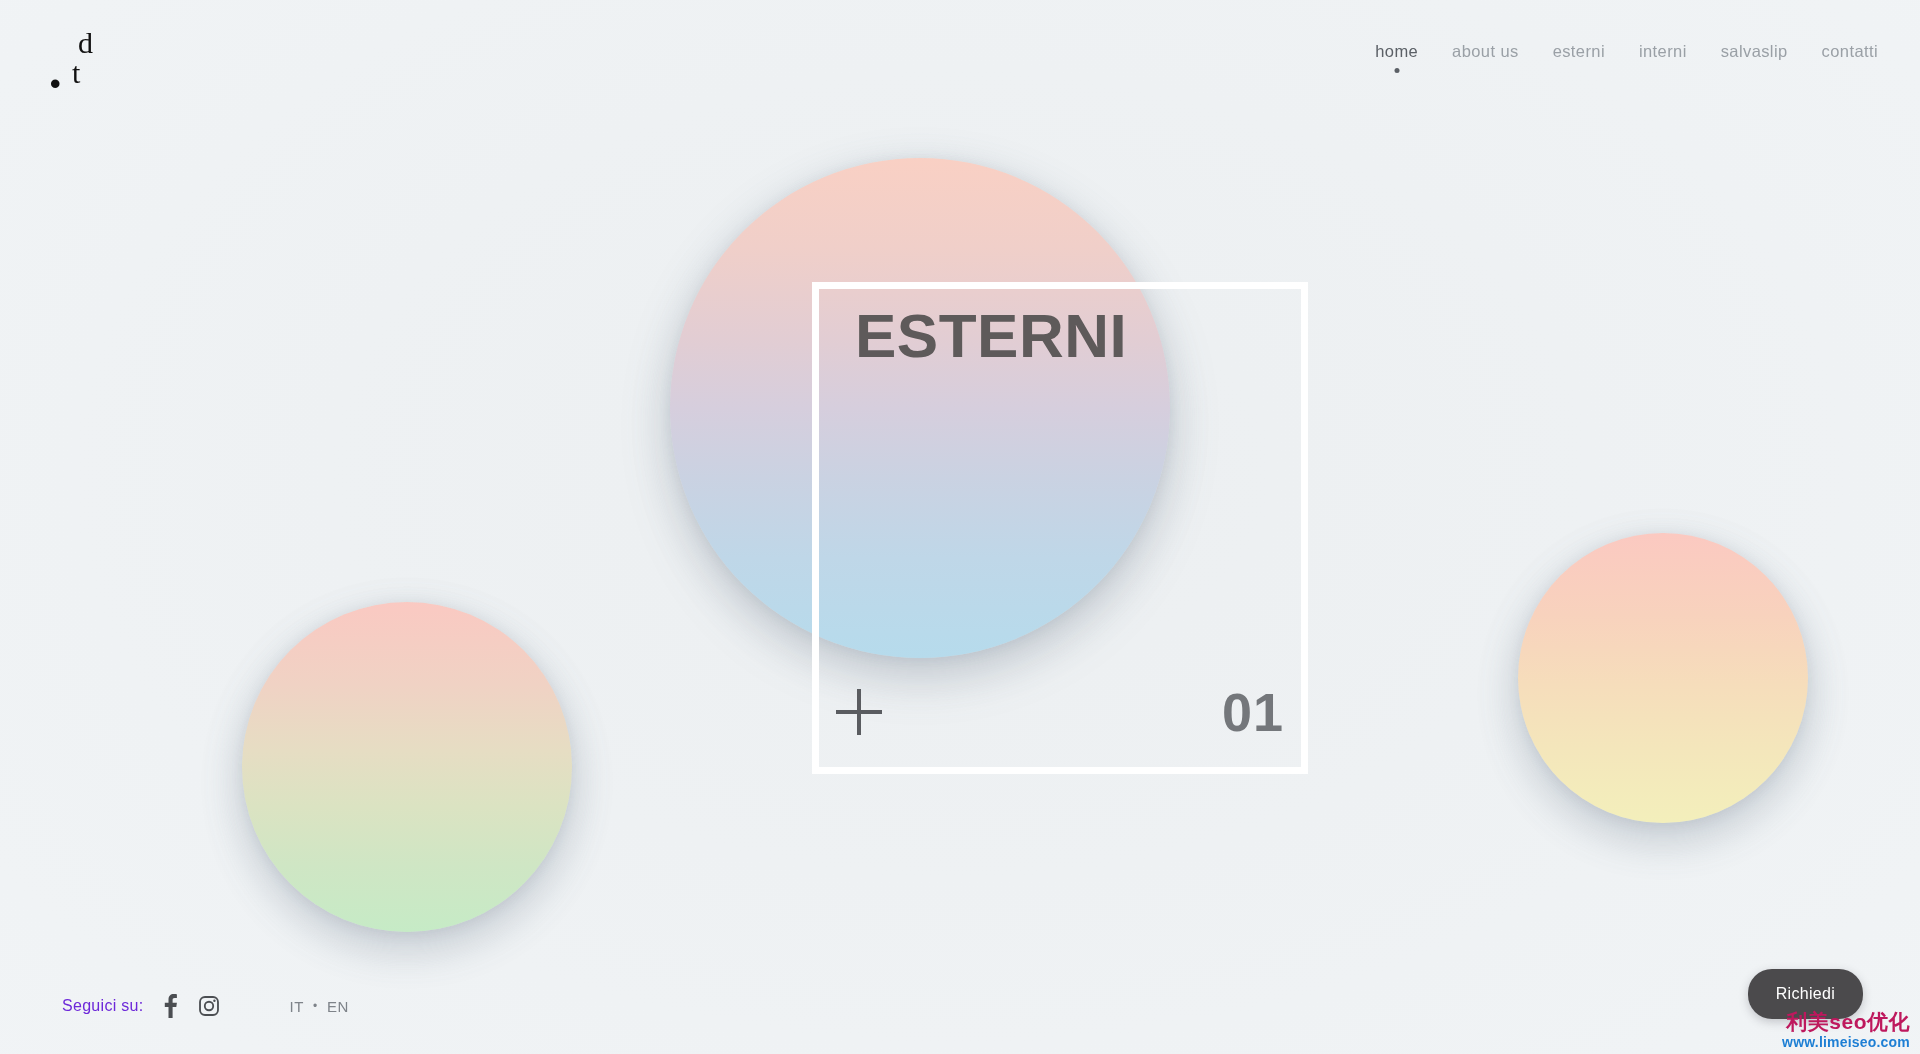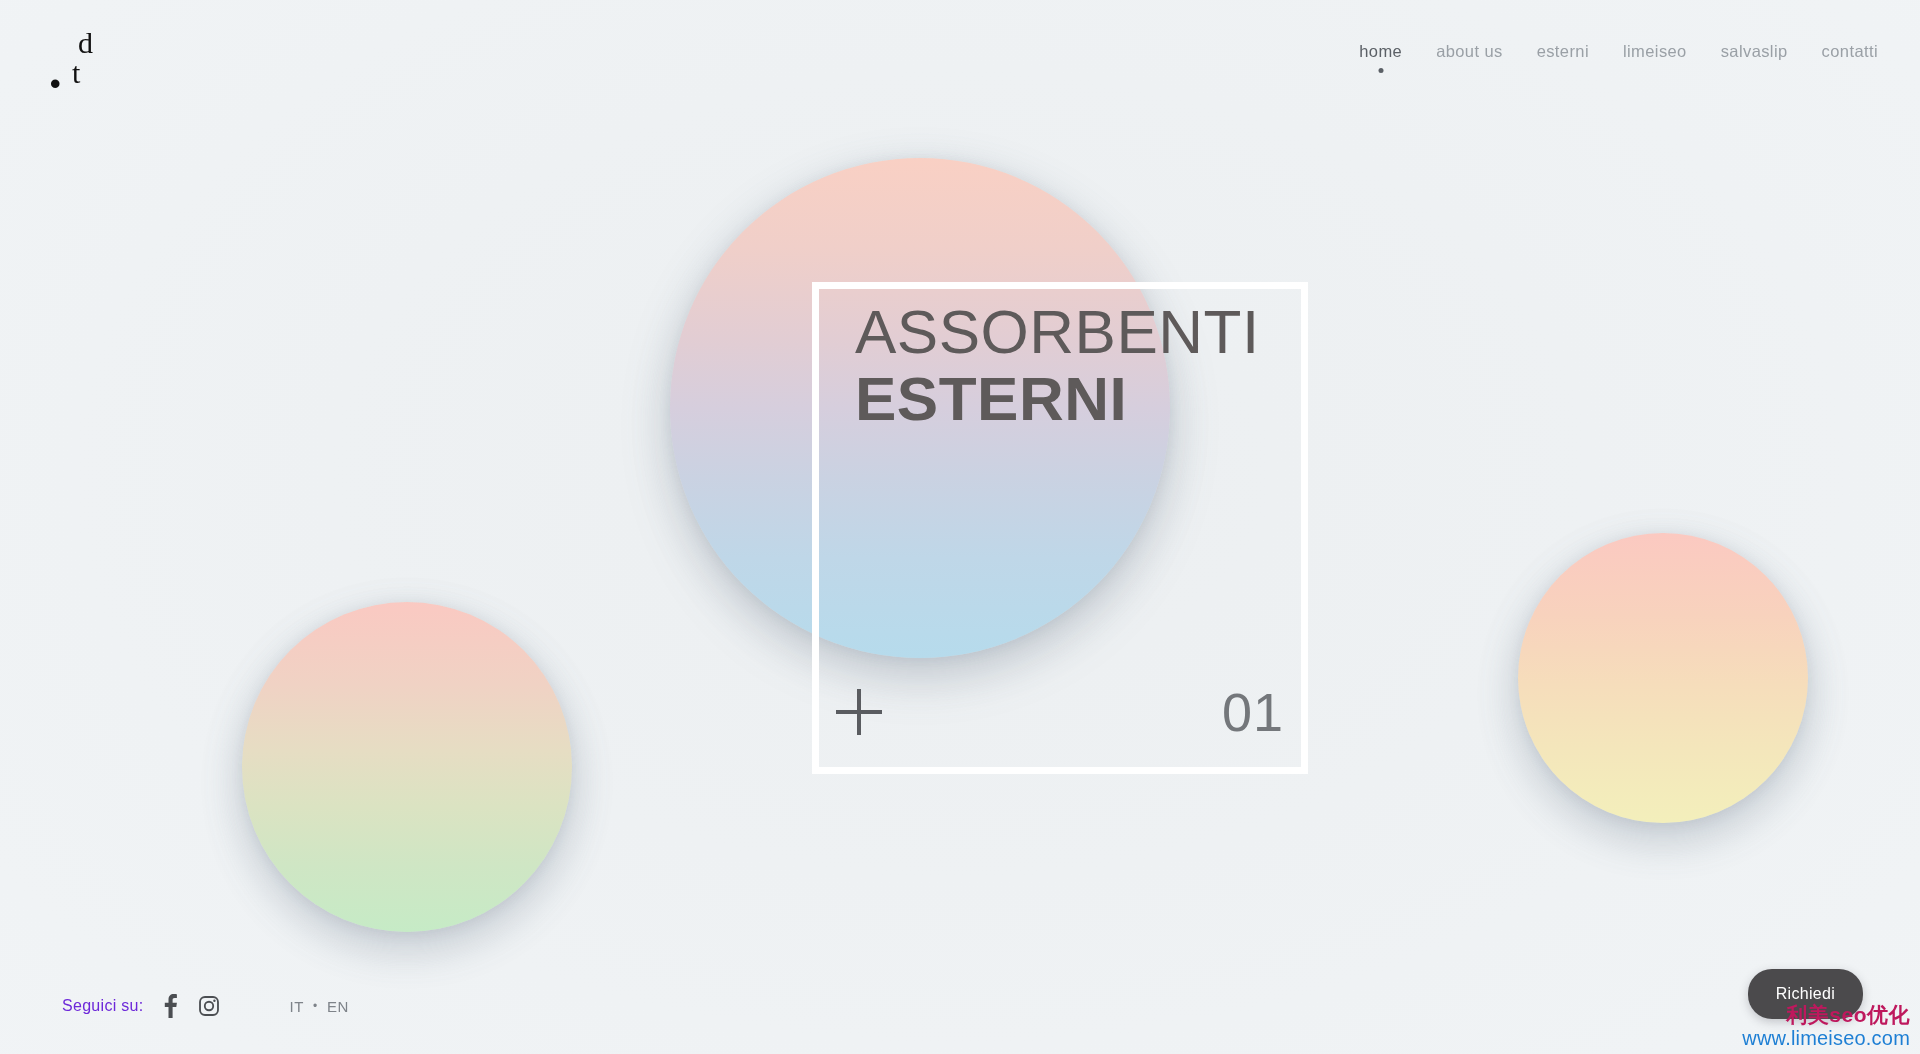--- a/index.html
+++ b/index.html
@@ -176,21 +176,21 @@
   .plus-btn::before {
     left:0; top:50%; transform:translateY(-50%);
     width:46px; height:4px;
   }
   .plus-btn::after {
     top:0; left:50%; transform:translateX(-50%);
     height:46px; width:4px;
   }
   .slide-num {
     font-size:54px;
-    font-weight:400;
+    font-weight:700;
     color:#74777b;
     letter-spacing:1px;
     line-height:1;
   }
 
   
   .footer {
     position:absolute;
     left:0; right:0; bottom:0; height:110px;
     z-index:40;
@@ -248,56 +248,55 @@
     line-height:1.15;
     user-select:none;
   }
   .wm-top {
     font-size:21px;
     font-weight:700;
     color:#be185d;
     letter-spacing:0.5px;
   }
   .wm-bot {
-    font-size:20px;
-    font-weight:400;
+    font-size:14px;
+    font-weight:700;
     color:#1e7fd4;
     letter-spacing:0.2px;
   }
 </style>
 </head>
 <body>
 
 <header class="header">
 
   <div class="logo">
     <span class="l-d">d</span>
     <span class="l-dot">•</span>
     <span class="l-t">t</span>
   </div>
 
   <nav class="nav">
     <a class="nav-item active">home</a>
     <a class="nav-item">about us</a>
     <a class="nav-item">esterni</a>
-    <a class="nav-item">limeiseo</a>
+    <a class="nav-item">interni</a>
     <a class="nav-item">salvaslip</a>
     <a class="nav-item">contatti</a>
   </nav>
 
 </header>
 
 <div class="circle" id="circle-left"></div>
 <div class="circle" id="circle-right"></div>
 <div class="frame"></div>
 <div class="circle" id="circle-center"></div>
 
 <div class="hero">
   <div class="hero-inner">
-    <div class="hero-line1">ASSORBENTI</div>
     <div class="hero-line2">ESTERNI</div>
   </div>
 </div>
 
 <div class="frame-row">
   <div class="plus-btn"></div>
   <div class="slide-num">01</div>
 </div>
 
 <footer class="footer">

